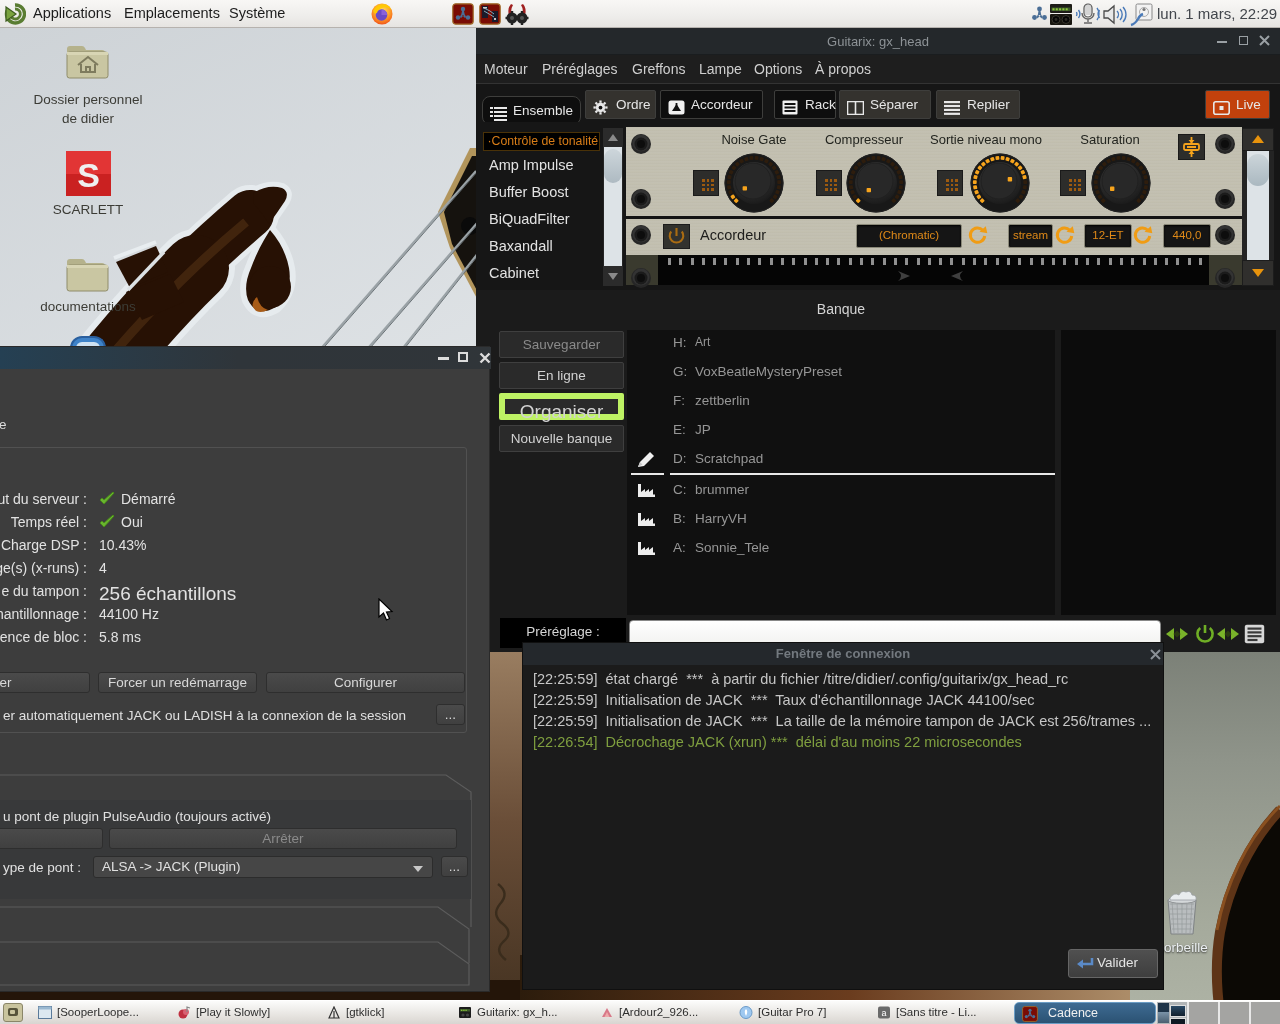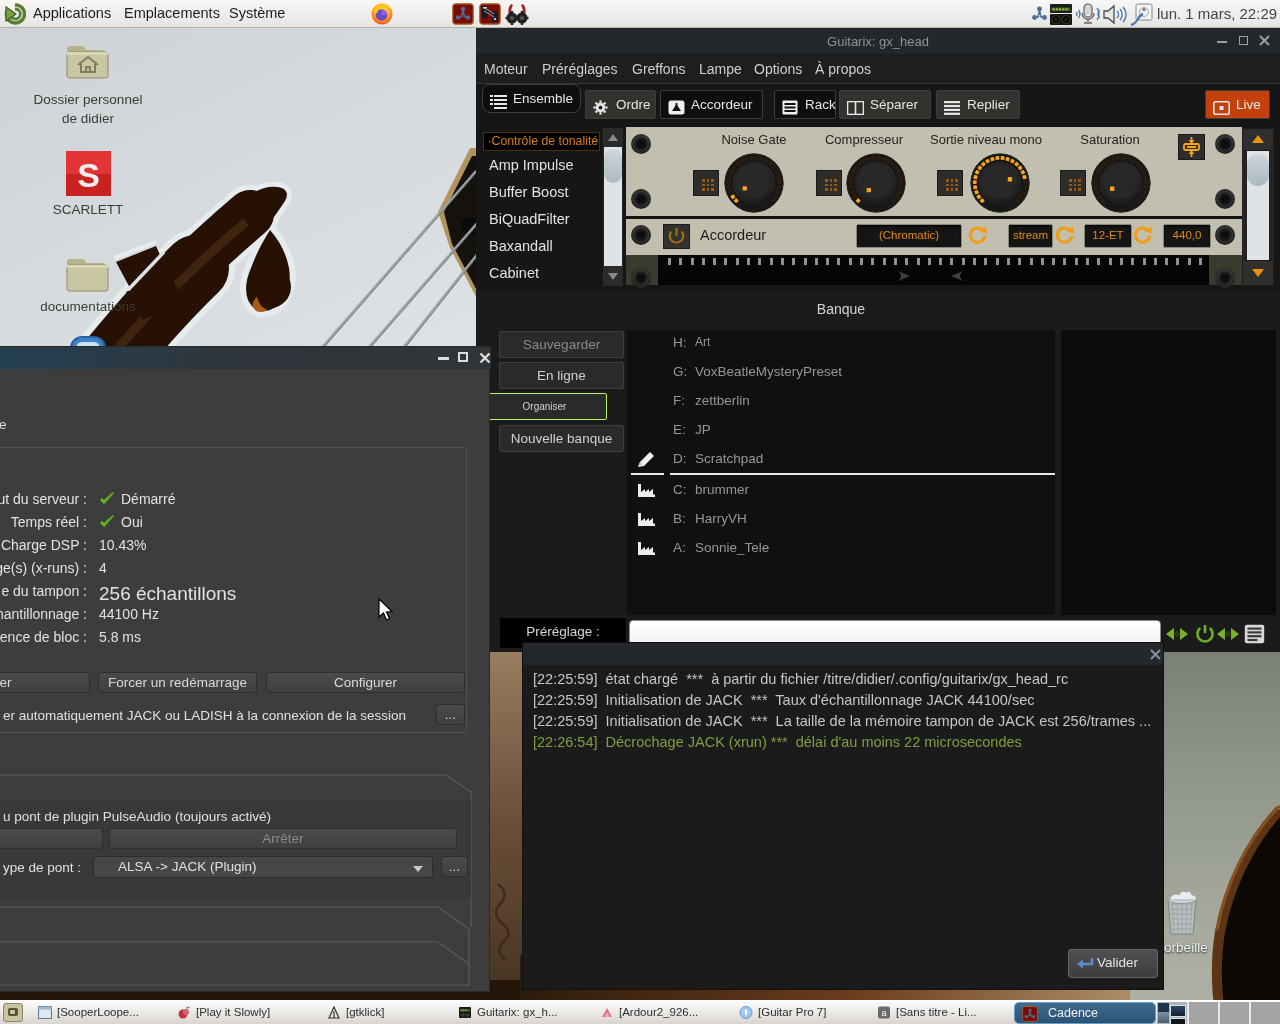--- a/index.html
+++ b/index.html
@@ -121,21 +121,21 @@
       </svg>
     </div>
 <div class="abs" style="left:0;top:27px;width:804px;height:29px;background:#1e1e1e;border-bottom:1px solid #333;font-size:14px;color:#cfcfcf;line-height:29px">
       <span class="abs" style="left:8px">Moteur</span>
       <span class="abs" style="left:66px">Préréglages</span>
       <span class="abs" style="left:156px">Greffons</span>
       <span class="abs" style="left:223px">Lampe</span>
       <span class="abs" style="left:278px">Options</span>
       <span class="abs" style="left:339px">À propos</span>
     </div>
-<div class="abs" style="left:6px;top:56px;width:99px;height:29px;background:#0e0e0e;border:1px solid #3e3e3c;border-radius:8px;color:#e6e6e6;font-size:13.5px;line-height:27px">
+<div class="abs" style="left:6px;top:68px;width:99px;height:29px;background:#0e0e0e;border:1px solid #3e3e3c;border-radius:8px;color:#e6e6e6;font-size:13.5px;line-height:27px">
       <span class="abs" style="left:7px;top:6px"><svg width="17" height="15" viewBox="0 0 17 15">
           <g fill="#e8e8e8">
             <rect x="0" y="1" width="3" height="2"></rect>
             <rect x="4" y="1" width="13" height="2"></rect>
             <rect x="0" y="5" width="3" height="2"></rect>
             <rect x="4" y="5" width="13" height="2"></rect>
             <rect x="0" y="9" width="3" height="2"></rect>
             <rect x="4" y="9" width="13" height="2"></rect>
             <rect x="4" y="13" width="13" height="2"></rect>
           </g>
@@ -571,21 +571,21 @@
     <div class="abs" style="left:5px;top:23px;width:22px;height:109px;background:#dde3e7"></div>
     <div class="abs" style="left:5px;top:26px;width:22px;height:32px;border-radius:11px;background:linear-gradient(#ccd5da,#aab8c0)"></div>
     <div class="abs" style="left:0;top:132px;width:32px;height:26px;background:#302f2d;border:1px solid #1c1c1c"><svg width="30" height="24">
         <path d="M 15 16 L 21 8 L 9 8 Z" fill="#e8930c"></path>
       </svg></div>
   </div>
 <div class="abs" style="left:476px;top:290px;width:804px;height:362px;background:#1b1b1b"></div>
 <div class="abs" style="left:476px;top:301px;width:730px;text-align:center;font-size:14px;color:#d4d4d4">Banque</div>
 <div class="abs" style="left:499px;top:331px;width:125px;height:27px;background:#2a2a2a;border:1px solid #3f3f3f;border-radius:2px;text-align:center;font-size:13.5px;color:#8a8a8a;line-height:25px;white-space:nowrap">Sauvegarder</div>
 <div class="abs" style="left:499px;top:362px;width:125px;height:27px;background:#2a2a2a;border:1px solid #3f3f3f;border-radius:2px;text-align:center;font-size:13.5px;color:#d2d2d2;line-height:25px;white-space:nowrap">En ligne</div>
-<div class="abs" style="left:482px;top:393px;width:125px;height:27px;background:#2a2a2a;border:1px solid #bef264;border-radius:2px;text-align:center;font-size:10px;color:#d2d2d2;line-height:25px;white-space:nowrap">Organiser</div>
+<div class="abs" style="left:499px;top:393px;width:125px;height:27px;background:#2a2a2a;border:6px solid #bef264;border-radius:2px;text-align:center;font-size:19px;color:#d2d2d2;line-height:25px;white-space:nowrap">Organiser</div>
 <div class="abs" style="left:499px;top:425px;width:125px;height:27px;background:#2a2a2a;border:1px solid #3f3f3f;border-radius:2px;text-align:center;font-size:13.5px;color:#d2d2d2;line-height:25px;white-space:nowrap">Nouvelle banque</div>
 <div class="abs" style="left:627px;top:330px;width:428px;height:285px;background:#101010"></div>
 <div class="abs" style="left:1061px;top:330px;width:215px;height:285px;background:#0c0c0c"></div>
 <div class="abs" style="left:673px;top:335px;font-size:13.5px;color:#969696">H:</div>
 <div class="abs" style="left:695px;top:335px;font-size:12px;color:#969696">Art</div>
 <div class="abs" style="left:673px;top:364px;font-size:13.5px;color:#969696">G:</div>
 <div class="abs" style="left:695px;top:364px;font-size:13.5px;color:#969696">VoxBeatleMysteryPreset</div>
 <div class="abs" style="left:673px;top:393px;font-size:13.5px;color:#969696">F:</div>
 <div class="abs" style="left:695px;top:393px;font-size:13.5px;color:#969696">zettberlin</div>
 <div class="abs" style="left:673px;top:422px;font-size:13.5px;color:#969696">E:</div>
@@ -684,30 +684,31 @@
         <path d="M 0 8 L 745 8 L 770 25 L 770 160"></path>
         <path d="M 0 140 L 737 140 L 768 162 L 768 196"></path>
         <path d="M 0 175 L 737 175 L 768 197 L 768 218 L 0 218"></path>
       </g>
     </svg>
 <div class="abs" style="left:0px;top:453px;width:770px;height:99px;background:#38393a"></div>
 <div class="abs" style="left:302px;top:462px;font-size:13.5px;color:#e0e0e0;white-space:nowrap">u pont de plugin PulseAudio (toujours activé)</div>
 <div class="abs" style="left:122px;top:481px;width:280px;height:21px;background:linear-gradient(#4a4a4a,#404040);border:1px solid #2e2e2e;border-radius:3px;text-align:center;font-size:13.5px;color:#d8d8d8;line-height:19px">Démarrer</div>
 <div class="abs" style="left:408px;top:481px;width:348px;height:21px;background:linear-gradient(#4a4a4a,#404040);border:1px solid #2e2e2e;border-radius:3px;text-align:center;font-size:13.5px;color:#8a8a8a;line-height:19px">Arrêter</div>
 <div class="abs" style="left:302px;top:513px;font-size:13.5px;color:#e0e0e0;white-space:nowrap">ype de pont :</div>
-<div class="abs" style="left:392px;top:509px;width:340px;height:22px;background:#464646;border:1px solid #2c2c2c;border-radius:3px;font-size:13.5px;color:#e0e0e0;line-height:20px"><span style="margin-left:24px">ALSA -&gt; JACK (Plugin)</span><svg class="abs" style="right:8px;top:8px" width="12" height="8">
+<div class="abs" style="left:392px;top:509px;width:340px;height:22px;background:#464646;border:1px solid #2c2c2c;border-radius:3px;font-size:13.5px;color:#e0e0e0;line-height:20px"><span style="margin-left:8px">ALSA -&gt; JACK (Plugin)</span><svg class="abs" style="right:8px;top:8px" width="12" height="8">
         <path d="M 1 1 L 11 1 L 6 7 Z" fill="#c8c8c8"></path>
       </svg></div>
 <div class="abs" style="left:740px;top:509px;width:27px;height:21px;background:linear-gradient(#4a4a4a,#404040);border:1px solid #2e2e2e;border-radius:3px;text-align:center;font-size:13.5px;color:#d8d8d8;line-height:19px">...</div>
 </div>
 <svg class="abs" style="left:378px;top:598px" width="16" height="24" viewBox="0 0 16 24">
     <path d="M 1 1 L 1 19 L 5.5 15 L 8.5 22 L 11.5 20.5 L 8.5 14 L 14 13.5 Z" fill="#fff" stroke="#000" stroke-width="1.2"></path>
   </svg>
 <div class="abs" style="left:522px;top:642px;width:642px;height:348px;background:#1b1b1b;border:1px solid #101010">
 <div class="abs" style="left:0;top:0;width:640px;height:22px;background:#24282c">
+      <div class="abs" style="left:0;top:3px;width:640px;text-align:center;font-size:13px;font-weight:bold;color:#73797f">Fenêtre de connexion</div>
       <svg class="abs" style="left:627px;top:6px" width="11" height="11">
         <path d="M1 1 L10 10 M10 1 L1 10" stroke="#8a9096" stroke-width="2"></path>
       </svg>
     </div>
 <div class="abs" style="left:10px;top:28px;font-size:14.5px;color:#c6c6c6;white-space:pre">[22:25:59]  état chargé  ***  à partir du fichier /titre/didier/.config/guitarix/gx_head_rc</div>
 <div class="abs" style="left:10px;top:49px;font-size:14.5px;color:#c6c6c6;white-space:pre">[22:25:59]  Initialisation de JACK  ***  Taux d'échantillonnage JACK 44100/sec</div>
 <div class="abs" style="left:10px;top:70px;font-size:14.5px;color:#c6c6c6;white-space:pre">[22:25:59]  Initialisation de JACK  ***  La taille de la mémoire tampon de JACK est 256/trames ...</div>
 <div class="abs" style="left:10px;top:91px;font-size:14.5px;color:#7f9f3f;white-space:pre">[22:26:54]  Décrochage JACK (xrun) ***  délai d'au moins 22 microsecondes</div>
 <div class="abs" style="left:545px;top:306px;width:90px;height:29px;background:linear-gradient(#505050,#3e3e3e);border:1px solid #666;border-radius:3px">
       <svg class="abs" style="left:7px;top:7px" width="18" height="14" viewBox="0 0 18 14">

